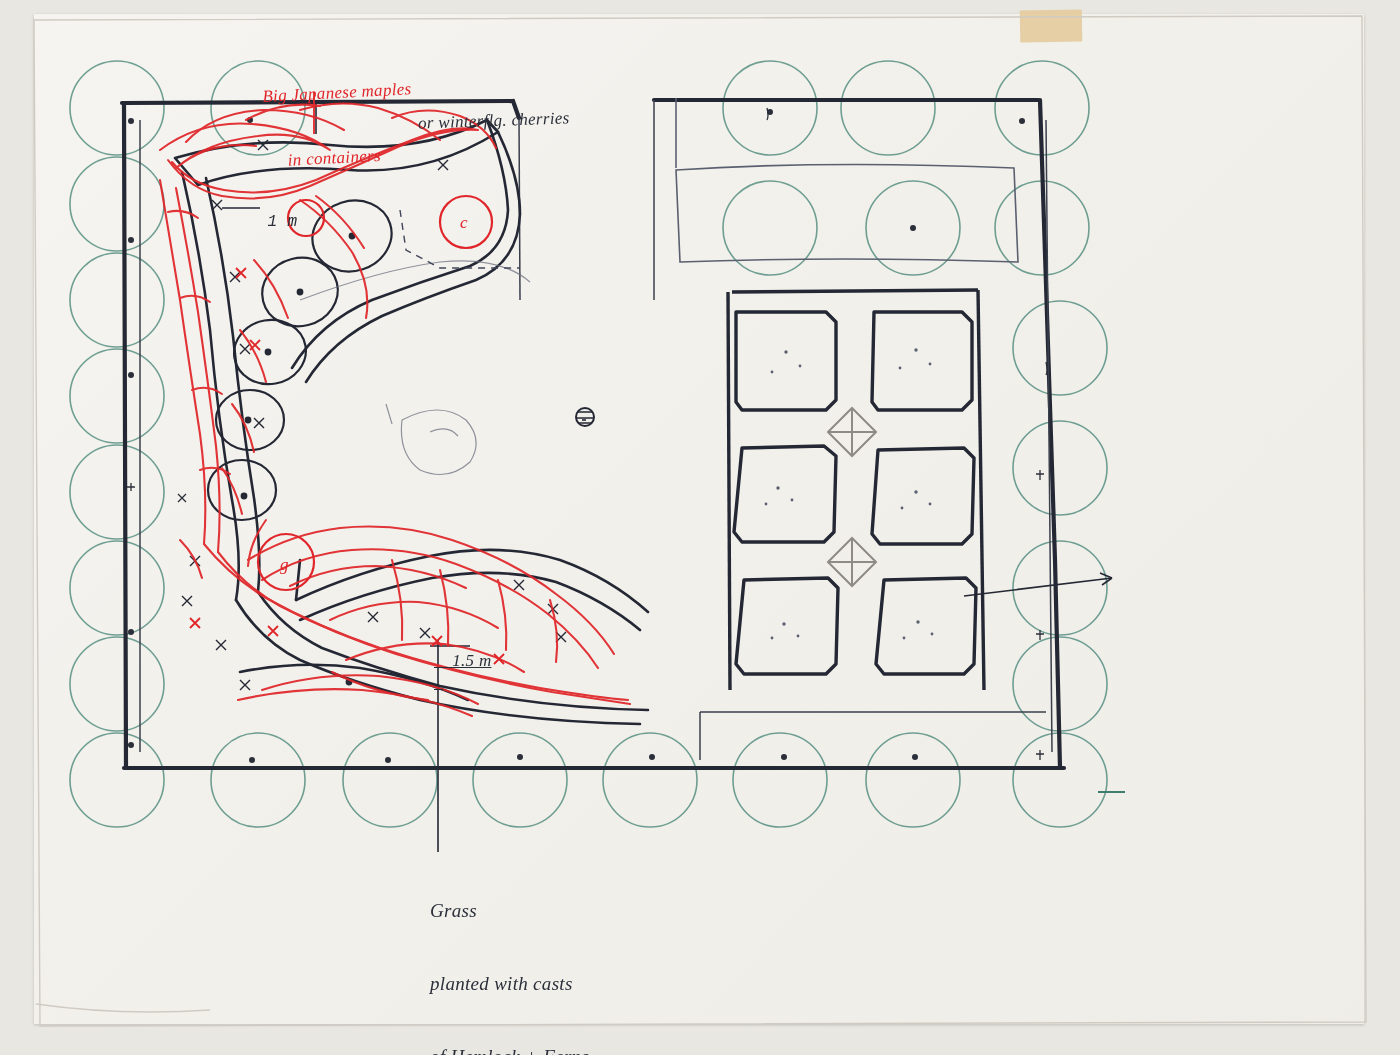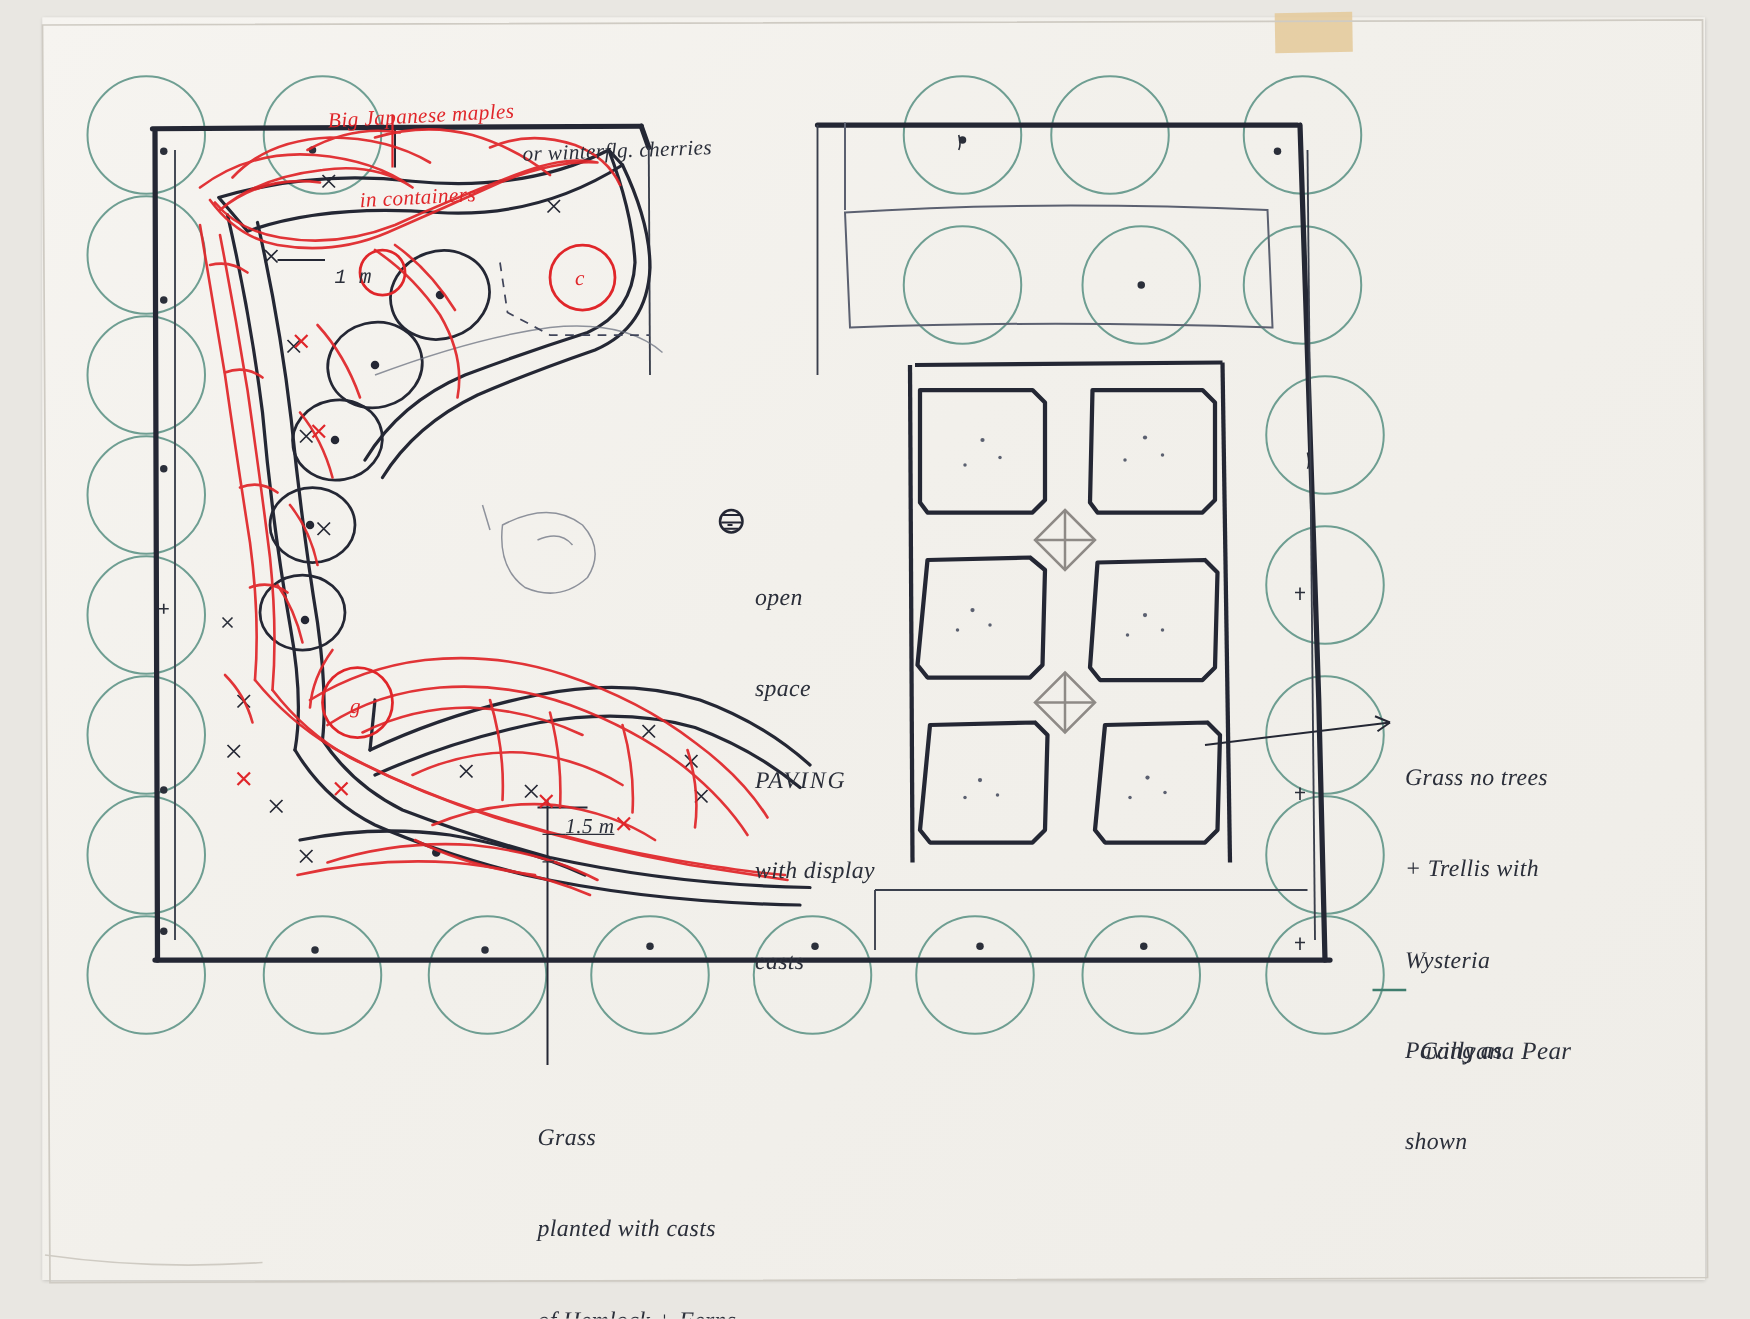--- a/index.html
+++ b/index.html
@@ -344,39 +344,22 @@
   </svg>
 
   <div class="ann red hand" style="left:264px; top:38px; font-size:17px; transform:rotate(-3deg);">
     <div>Big Japanese maples</div>
     <div style="margin-left:22px;">in containers</div>
   </div>
   <div class="ann pencil hand" style="left:418px; top:66px; font-size:17px; transform:rotate(-2deg);">
     <div>or winterflg. cherries</div>
   </div>
 
-  <div class="ann pencil hand" style="left:604px; top:418px; font-size:19px;">
-    <div>open</div>
-    <div>space</div>
-    <div style="letter-spacing:1.5px;">PAVING</div>
-    <div>with display</div>
-    <div>casts</div>
-  </div>
-
-  <div class="ann pencil hand" style="left:1124px; top:562px; font-size:19px;">
-    <div>Grass no trees</div>
-    <div>+ Trellis with</div>
-    <div>Wysteria</div>
-    <div>Paving as</div>
-    <div>shown</div>
-  </div>
-
-  <div class="ann pencil hand" style="left:1136px; top:778px; font-size:20px;">
-    <div>Callyana Pear</div>
-  </div>
+
+
 
   <div class="ann pencil hand" style="left:430px; top:850px; font-size:19px;">
     <div>Grass</div>
     <div>planted with casts</div>
     <div>of Hemlock + Ferns</div>
     
   </div>
 
   <div class="ann pencil hand" style="left:228px; top:192px; font-size:16px;font-family:Liberation Mono, monospace;">
     <span>1 m</span>

